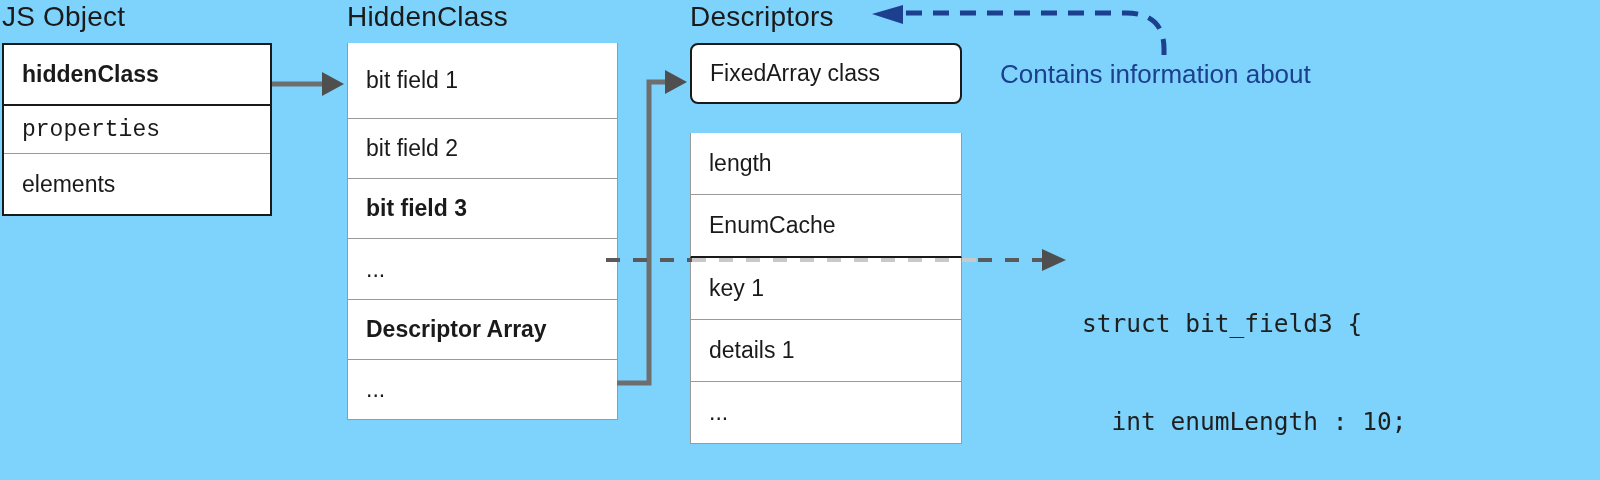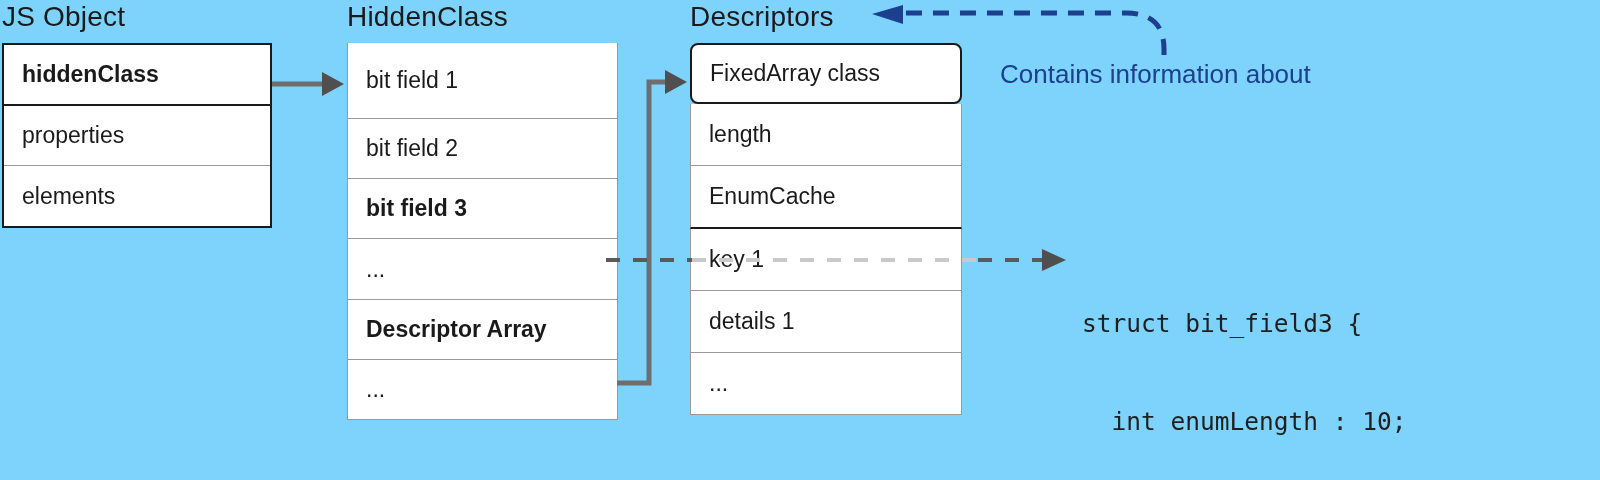--- a/index.html
+++ b/index.html
@@ -62,21 +62,21 @@
 <div class="canvas">
 
   <div class="col-title" style="left:2px;">JS Object</div>
   <div class="col-title" style="left:347px;">HiddenClass</div>
   <div class="col-title" style="left:690px;">Descriptors</div>
 
   <div class="tbl outlined" style="left:2px;top:43px;width:270px;">
     <div class="row head bold" style="height:61px;">
       <span class="cell-label">hiddenClass</span>
     </div>
-    <div class="row" style="height:60px;">
+    <div class="row" style="height:48px;font-family:Liberation Mono, monospace;">
       <span class="cell-label">properties</span>
     </div>
     <div class="row" style="height:60px;">
       <span class="cell-label">elements</span>
     </div>
   </div>
 
   <div class="tbl" style="left:347px;top:43px;width:271px;">
     <div class="row" style="height:76px;">
       <span class="cell-label">bit field 1</span>
@@ -95,21 +95,21 @@
     </div>
     <div class="row" style="height:60px;">
       <span class="cell-label">...</span>
     </div>
   </div>
 
   <div class="tbl" style="left:690px;top:43px;width:272px;">
     <div class="row head" style="height:61px;border-radius:8px;">
       <span class="cell-label">FixedArray class</span>
     </div>
-    <div class="row" style="height:62px;">
+    <div class="row" style="height:62px;margin-top:29px;">
       <span class="cell-label">length</span>
     </div>
     <div class="row black-bottom" style="height:63px;">
       <span class="cell-label">EnumCache</span>
     </div>
     <div class="row" style="height:62px;">
       <span class="cell-label">key 1</span>
     </div>
     <div class="row" style="height:62px;">
       <span class="cell-label">details 1</span>

